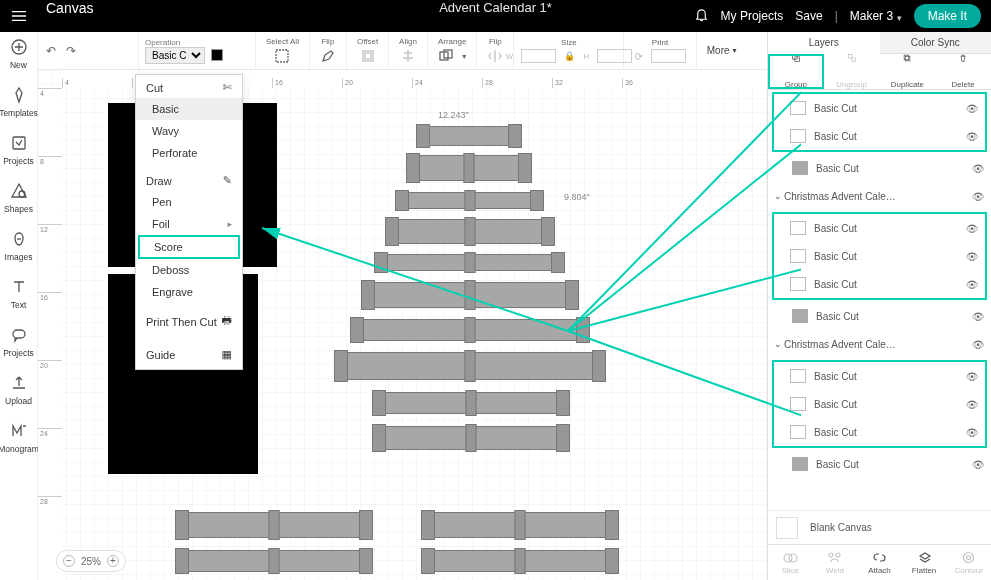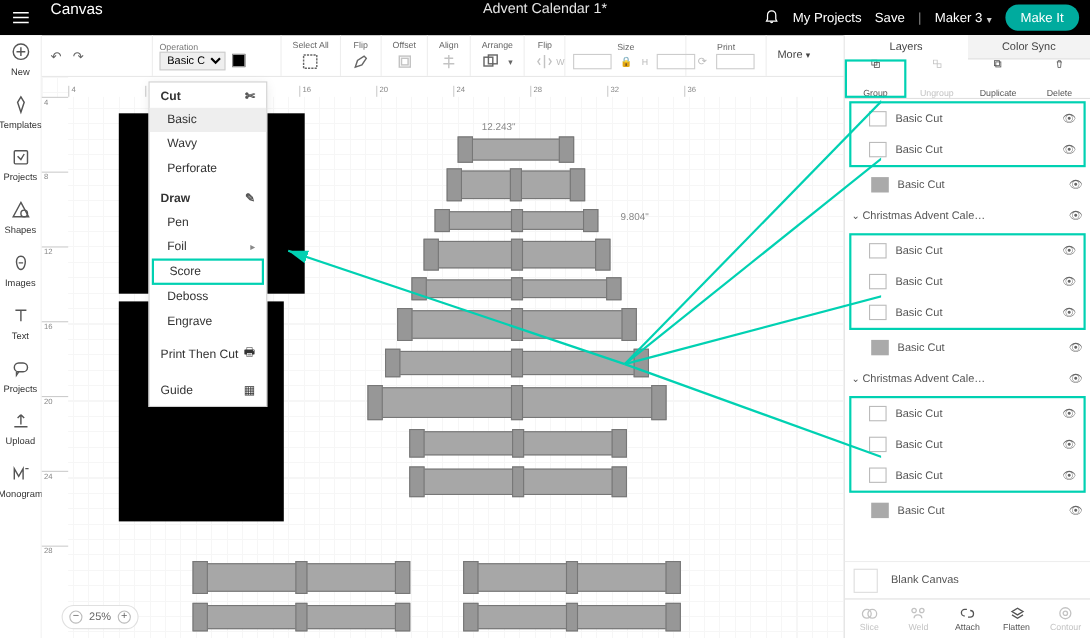--- a/index.html
+++ b/index.html
@@ -81,21 +81,21 @@
 .blk{position:absolute;background:#000}
 .piece{position:absolute;background:#a7a7a7;border:1px solid #777}
 .piece .handle{position:absolute;width:14px;height:100%;top:-3px;bottom:-3px;height:calc(100% + 6px);background:#979797;border:1px solid #777}
 .piece .hl{left:-4px}
 .piece .hr{right:-4px}
 .piece .hm{left:50%;transform:translateX(-50%);width:11px}
 .dimlbl{position:absolute;font-size:9px;color:#888}
 
 
 .opmenu{position:absolute;left:135px;top:74px;width:108px;background:#fff;border:1px solid #d0d0d0;box-shadow:0 2px 10px rgba(0,0,0,.1);font-size:11px;color:#333;z-index:10}
-.opmenu .hdr{display:flex;align-items:center;gap:22px;padding:6px 10px 4px;font-weight:700;font-size:11px}
+.opmenu .hdr{display:flex;align-items:center;gap:22px;padding:6px 10px 4px;font-weight:400;font-size:11px}
 .opmenu .hdr .hic{margin-left:auto;font-size:11px;color:#555}
 .opmenu .it{padding:5px 10px 5px 16px;display:flex;align-items:center}
 .opmenu .it.basic{background:#eee}
 .opmenu .it.score{border:2px solid #00d1b2;margin:0 2px;padding:4px 8px 4px 14px}
 .opmenu .it .sub{margin-left:auto;font-size:9px;color:#888}
 .opmenu .pt{padding:8px 10px;display:flex;align-items:center;border-top:1px solid transparent}
 .opmenu .pt .hic{margin-left:auto}
 .opmenu .gd{padding:8px 10px;display:flex;align-items:center;border-top:1px solid transparent}
 .opmenu .gd .hic{margin-left:auto}
 

